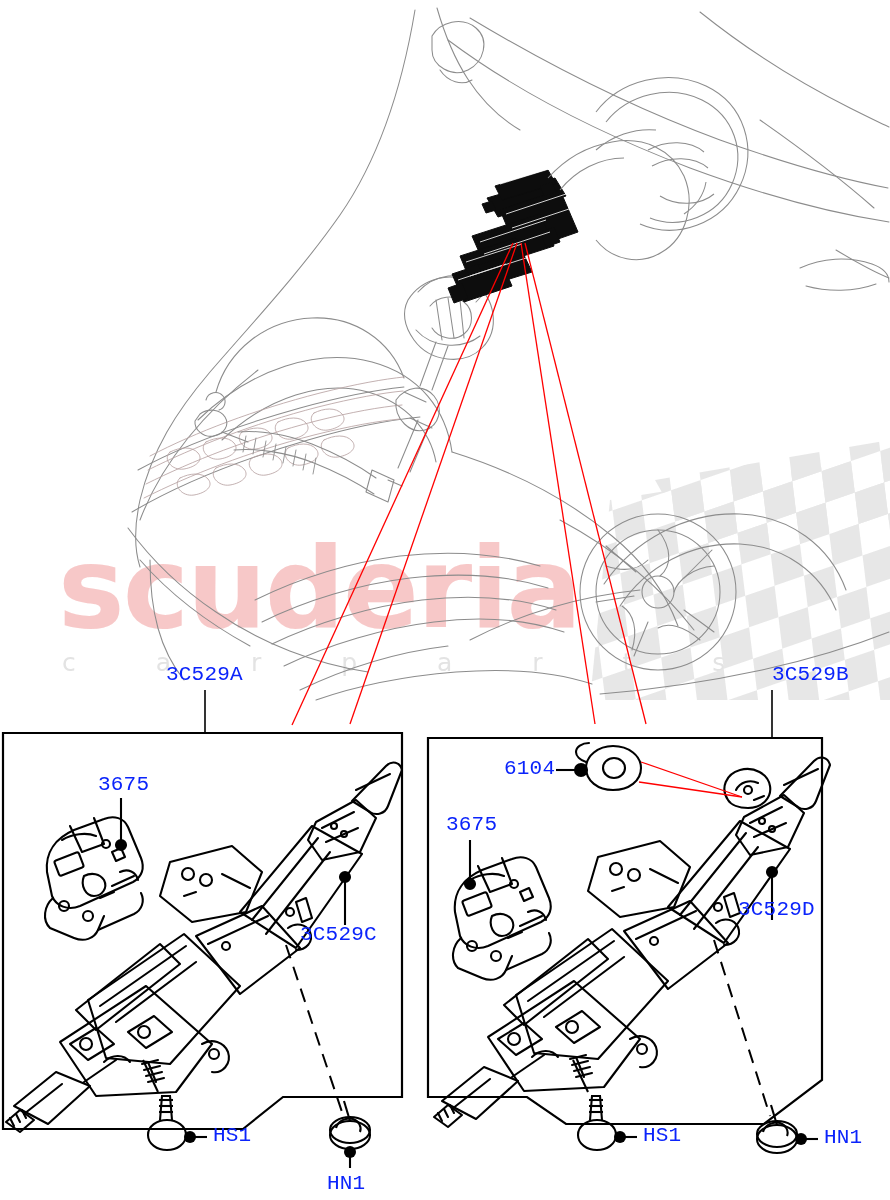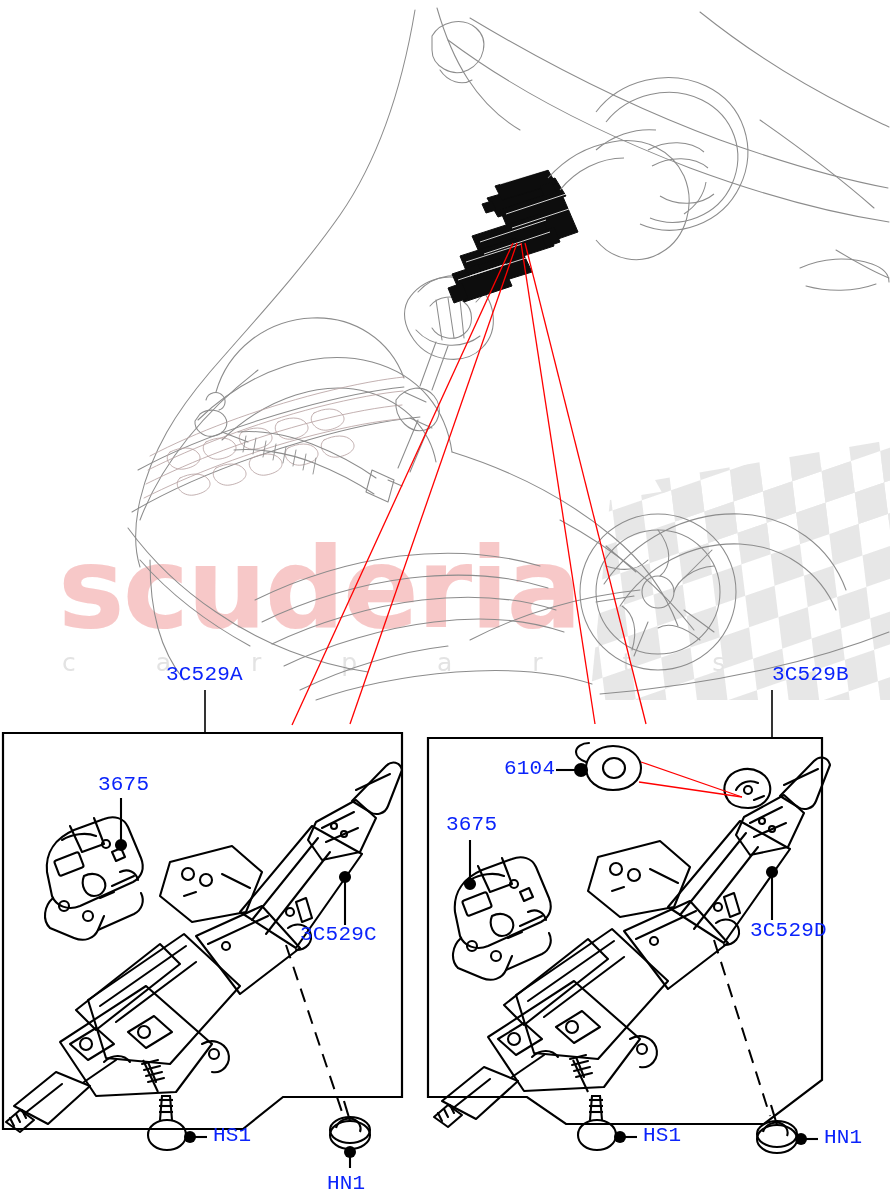--- a/index.html
+++ b/index.html
@@ -507,19 +507,19 @@
   <div class="lbl" style="left:300px; top:923px;">3C529C</div>
 
   <div class="lbl" style="left:213px; top:1124px;">HS1</div>
 
   <div class="lbl" style="left:327px; top:1172px;">HN1</div>
 
   <div class="lbl" style="left:504px; top:757px;">6104</div>
 
   <div class="lbl" style="left:446px; top:813px;">3675</div>
 
-  <div class="lbl" style="left:738px; top:919px;margin-left:12px;">3C529D</div>
+  <div class="lbl" style="left:738px; top:898px;">3C529D</div>
 
   <div class="lbl" style="left:643px; top:1124px;">HS1</div>
 
   <div class="lbl" style="left:824px; top:1126px;">HN1</div>
 
 </div>
 
 </body></html>

